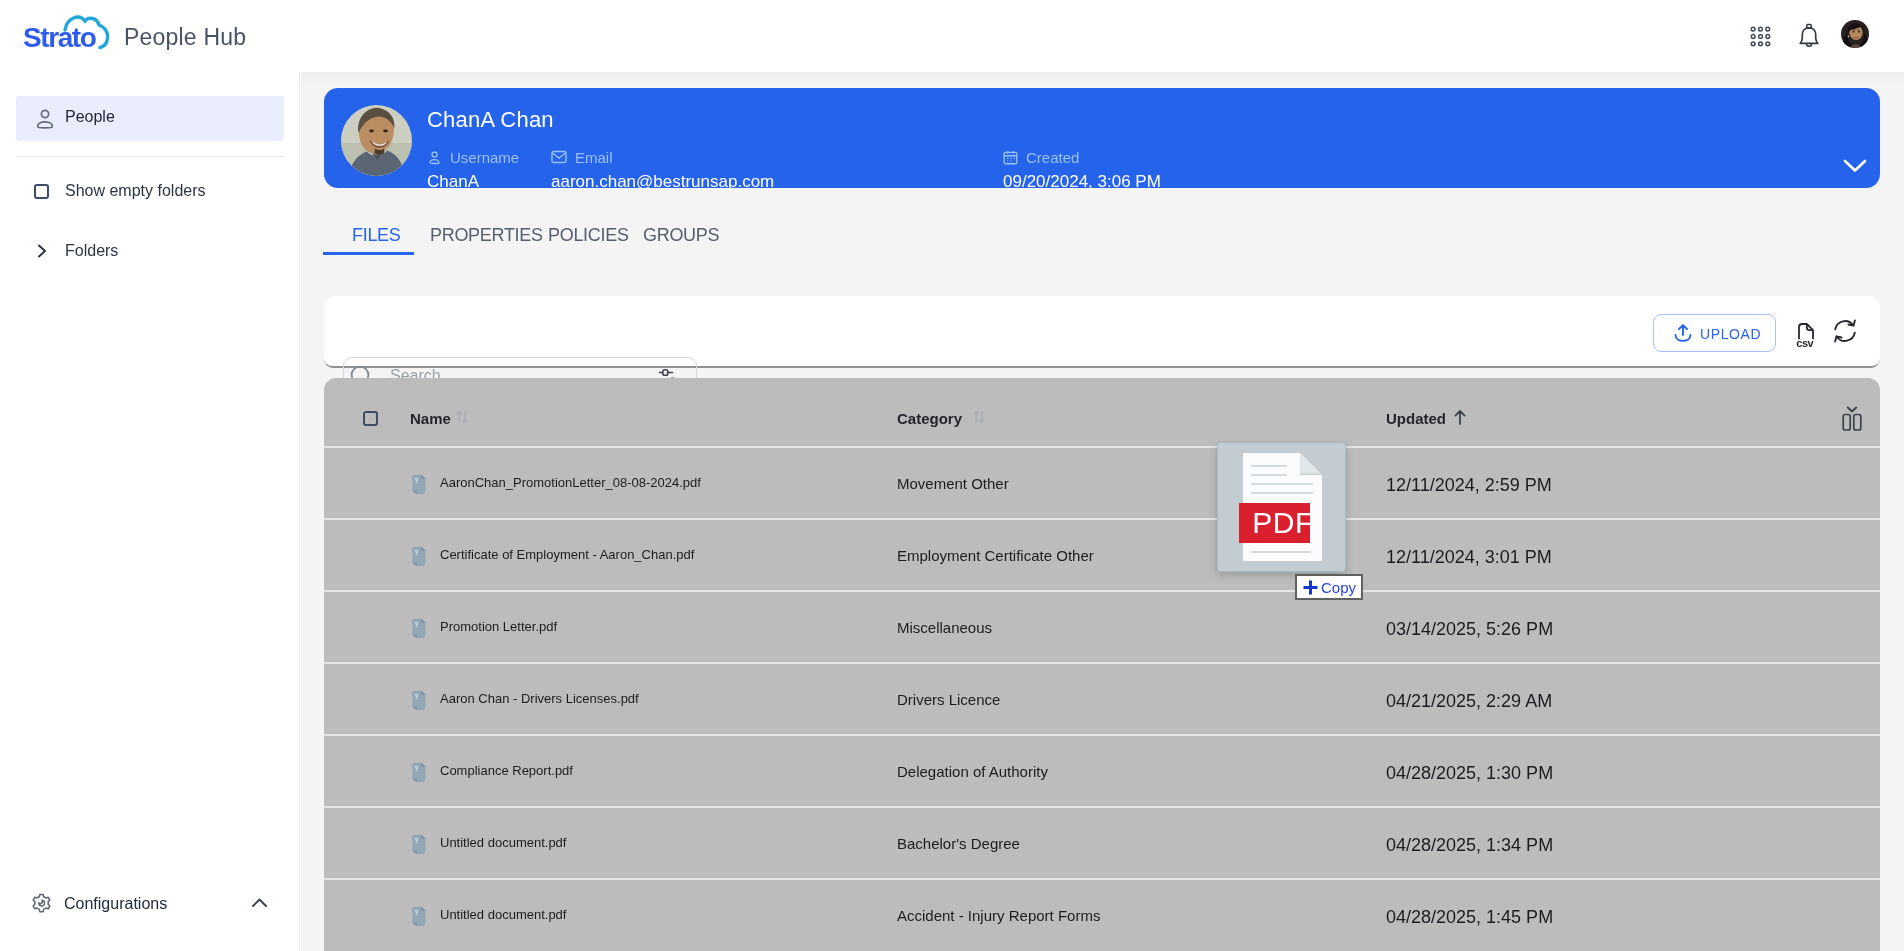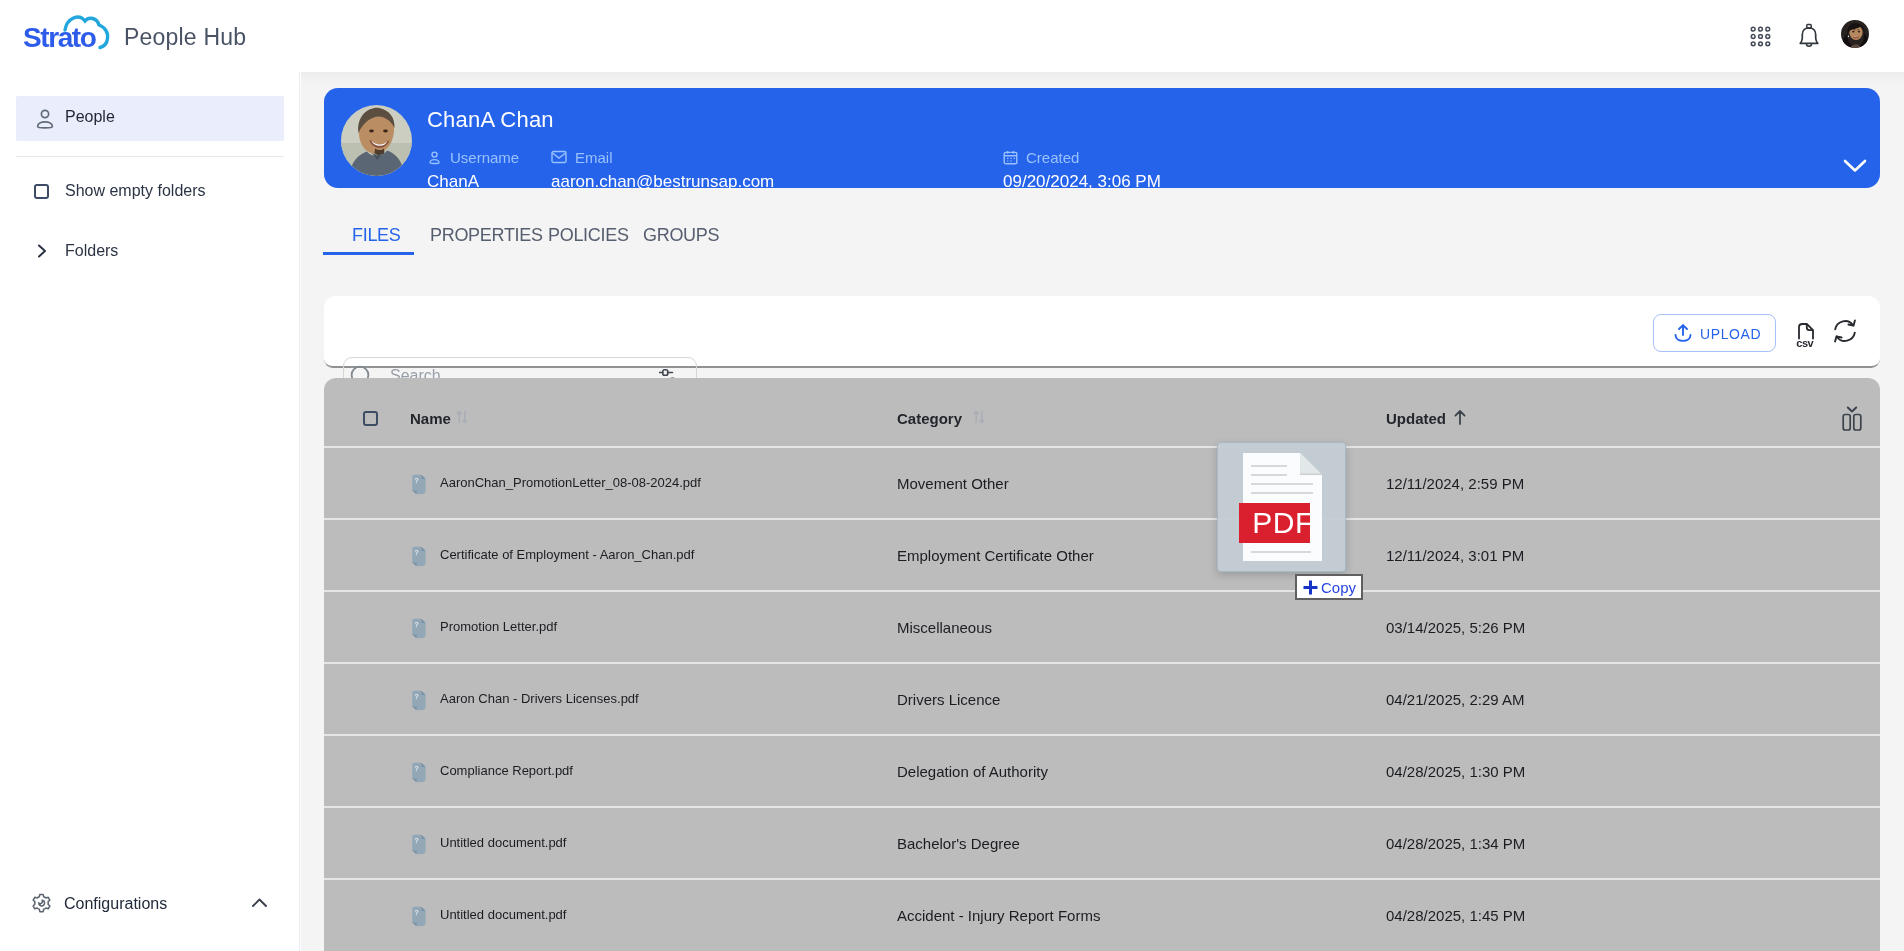--- a/index.html
+++ b/index.html
@@ -65,21 +65,21 @@
 #thead .cb { position:absolute; left:39px; top:33px; width:15px; height:15px; border:2px solid #3e4d66; border-radius:3px; }
 .hname { position:absolute; top:32px; font-size:15px; font-weight:700; color:#23262c; }
 #hn1 { left:86px; } #hn2 { left:573px; } #hn3 { left:1062px; }
 .sorticon { position:absolute; top:31px; }
 #theadline { position:absolute; left:0px; top:68px; width:1556px; height:2px; background:#e5e5e6; }
 .trow { position:absolute; left:0; width:1556px; height:72px; }
 .trow .sep { position:absolute; left:0; bottom:0; width:1556px; height:2px; background:#e5e5e6; }
 .trow .ficon { position:absolute; left:86px; top:26px; }
 .trow .fname { position:absolute; left:116px; top:27px; font-size:13px; color:#1b1d21; }
 .trow .fcat { position:absolute; left:573px; top:27px; font-size:15px; color:#1b1d21; }
-.trow .fupd { position:absolute; left:1062px; top:27px; font-size:15px; color:#1b1d21; }
+.trow .fupd { position:absolute; left:1062px; top:27px; font-size:18px; color:#1b1d21; }
 #colicon { position:absolute; left:1516px; top:28px; }
 
 #ghost { position:absolute; left:1217px; top:442px; width:129px; height:130px; background:rgba(195,204,211,0.95); border:1px solid rgba(160,180,192,0.8); border-radius:4px; box-shadow:0 3px 8px rgba(0,0,0,0.18); z-index:6; }
 #gpage { position:absolute; left:25px; top:10px; width:79px; height:108px; background:#fbfcfd; box-shadow:0 1px 3px rgba(0,0,0,0.2); clip-path:polygon(0 0, 57px 0, 79px 22px, 79px 108px, 0 108px); }
 #gfold { position:absolute; left:82px; top:10px; width:22px; height:22px; background:#e2e7ea; clip-path:polygon(0 0, 22px 22px, 0 22px); box-shadow:inset -1px -1px 2px rgba(0,0,0,0.15); }
 .gline { position:absolute; left:33px; height:2px; background:#d4d9dd; }
 #gbanner { position:absolute; left:21px; top:60px; width:71px; height:40px; background:#da202e; }
 #gbanner .t { position:absolute; left:0; top:0; width:88px; text-align:center; font-size:30px; font-weight:400; color:#fff; letter-spacing:0.5px; line-height:40px; }
 #copybadge { position:absolute; left:1295px; top:574px; width:68px; height:26px; background:#fff; border:2px solid #606060; box-sizing:border-box; z-index:7; }
 #copybadge .t { position:absolute; left:24px; top:3px; font-size:15px; color:#2645e0; }

